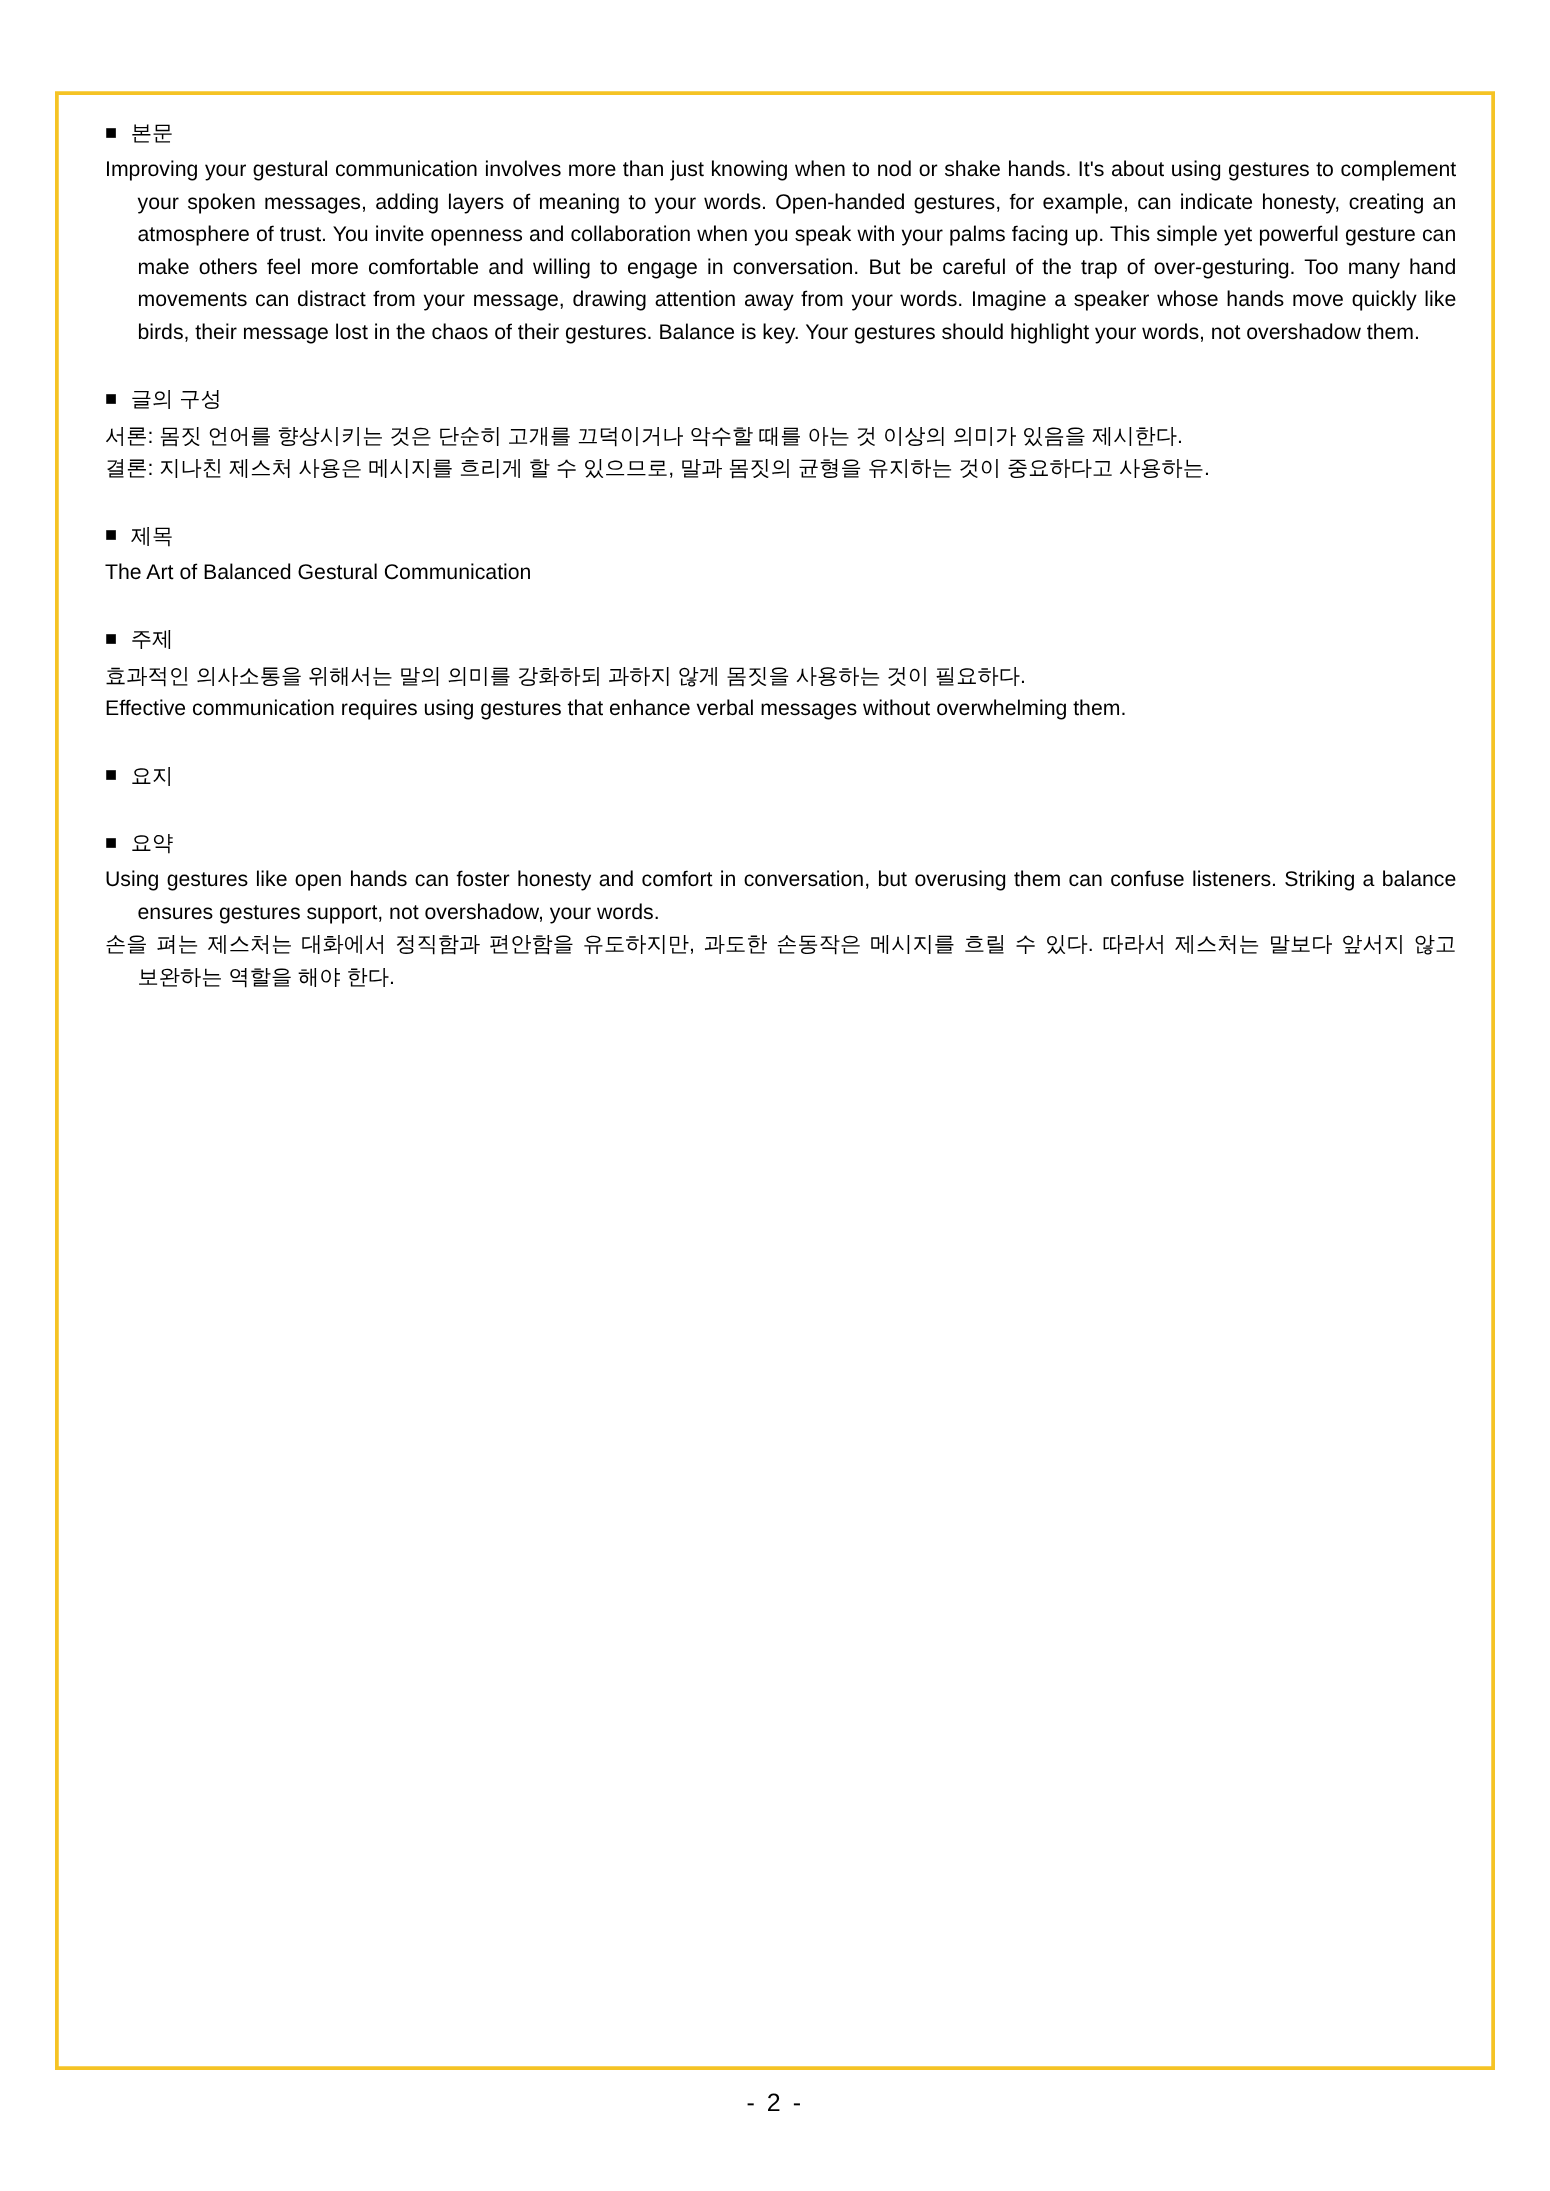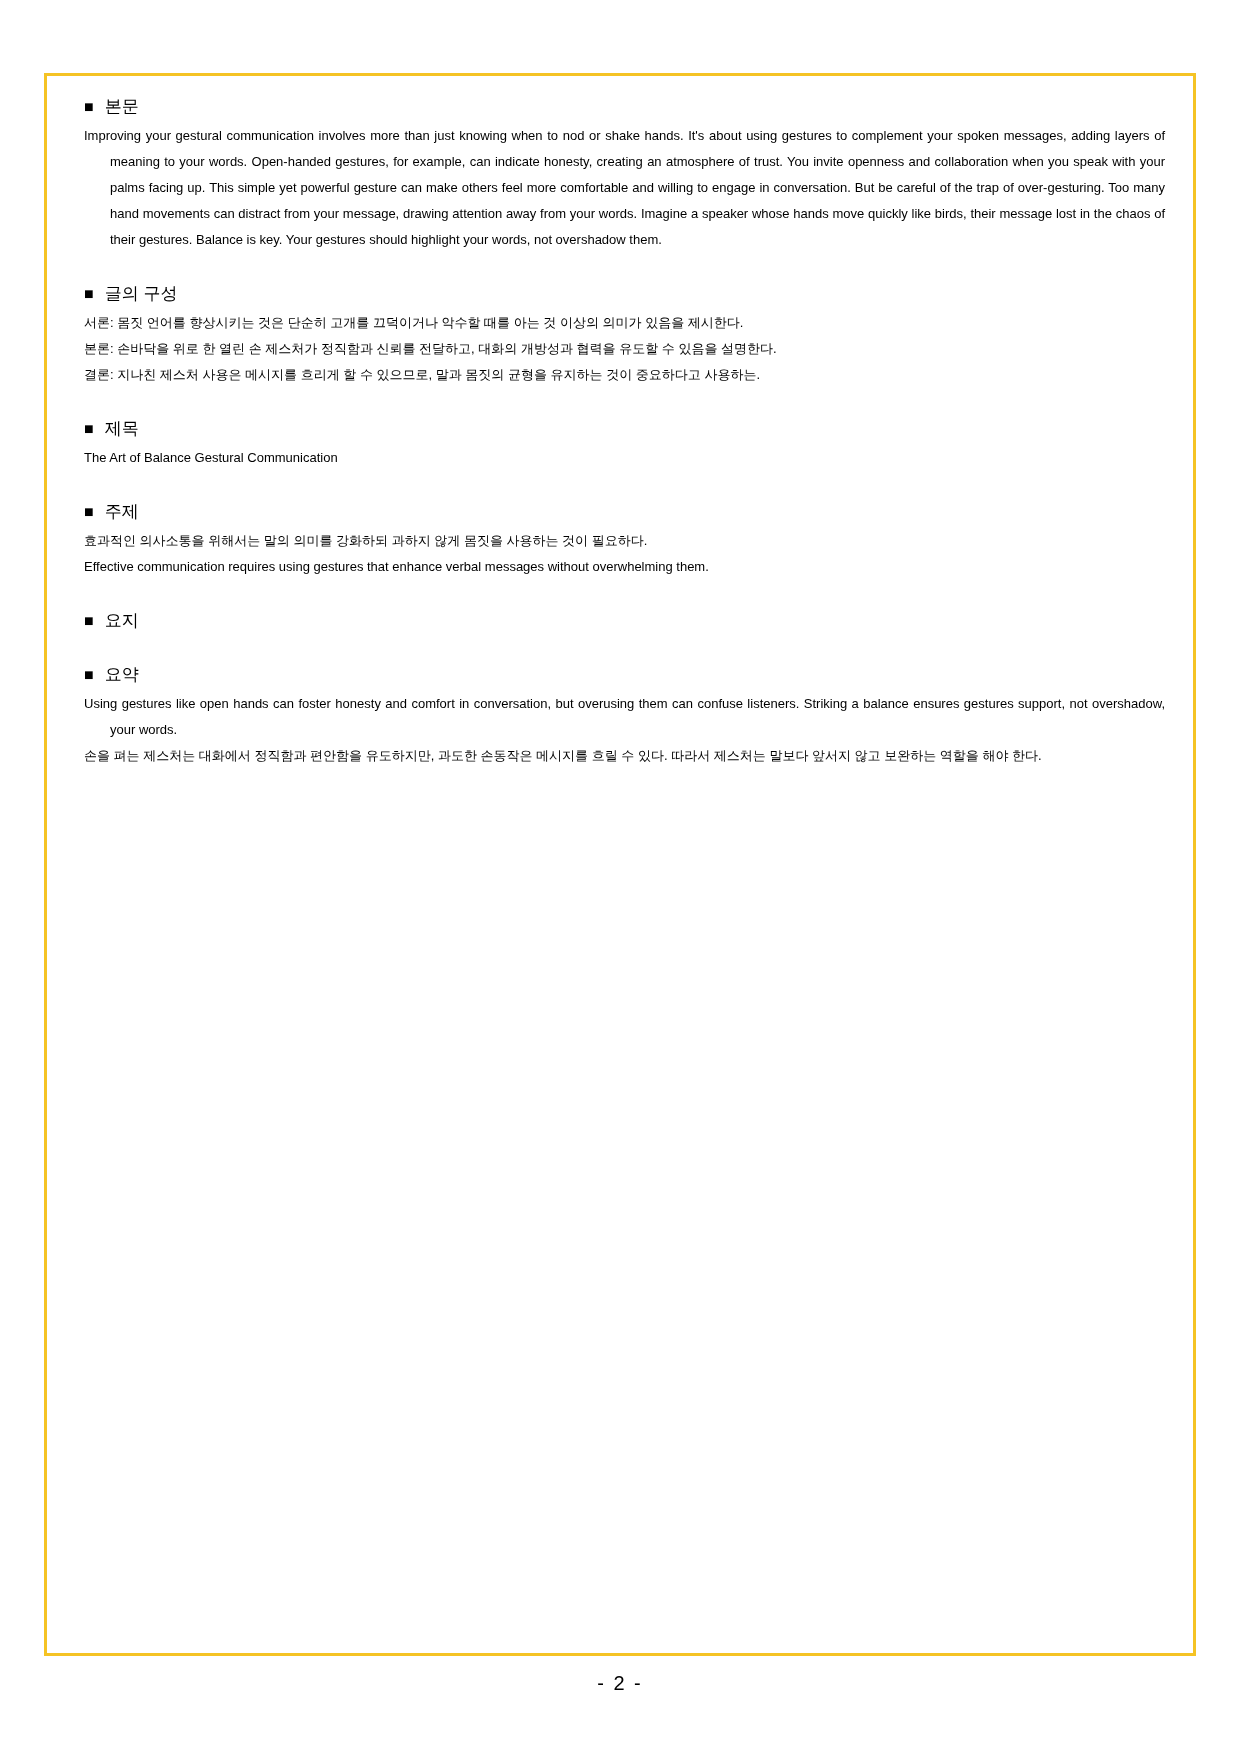--- a/index.html
+++ b/index.html
@@ -31,21 +31,21 @@
     display: flex;
     align-items: center;
   }
   .marker {
     font-size: 16px;
     line-height: 1;
     margin-right: 11px;
     color: #000;
   }
   p {
-    font-size: 13px;
+    font-size: 17px;
     line-height: 26px;
     text-align: justify;
     word-break: keep-all;
   }
   .hang {
     padding-left: 26px;
     text-indent: -26px;
   }
   .page-number {
     position: absolute;
@@ -69,30 +69,29 @@
     </h2>
     <p class="hang">Improving your gestural communication involves more than just knowing when to nod or shake hands. It's about using gestures to complement your spoken messages, adding layers of meaning to your words. Open-handed gestures, for example, can indicate honesty, creating an atmosphere of trust. You invite openness and collaboration when you speak with your palms facing up. This simple yet powerful gesture can make others feel more comfortable and willing to engage in conversation. But be careful of the trap of over-gesturing. Too many hand movements can distract from your message, drawing attention away from your words. Imagine a speaker whose hands move quickly like birds, their message lost in the chaos of their gestures. Balance is key. Your gestures should highlight your words, not overshadow them.</p>
   </div>
 
   <div class="section">
     <h2 class="sec-heading">
       <span class="marker">■</span>
       <span>글의 구성</span>
     </h2>
     <p class="hang">서론: 몸짓 언어를 향상시키는 것은 단순히 고개를 끄덕이거나 악수할 때를 아는 것 이상의 의미가 있음을 제시한다.</p>
-    <p class="hang">본론: 손바닥을 위로 한 열린 손 제스처가 정직함과 신뢰를 전달하고, 대화의 개방성과 협력을 유도할 수 있음을 설명한다.</p>
     <p class="hang">결론: 지나친 제스처 사용은 메시지를 흐리게 할 수 있으므로, 말과 몸짓의 균형을 유지하는 것이 중요하다고 사용하는.</p>
   </div>
 
   <div class="section">
     <h2 class="sec-heading">
       <span class="marker">■</span>
       <span>제목</span>
     </h2>
-    <p>The Art of Balance Gestural Communication</p>
+    <p>The Art of Balanced Gestural Communication</p>
   </div>
 
   <div class="section">
     <h2 class="sec-heading">
       <span class="marker">■</span>
       <span>주제</span>
     </h2>
     <p class="hang">효과적인 의사소통을 위해서는 말의 의미를 강화하되 과하지 않게 몸짓을 사용하는 것이 필요하다.</p>
     <p class="hang">Effective communication requires using gestures that enhance verbal messages without overwhelming them.</p>
   </div>

